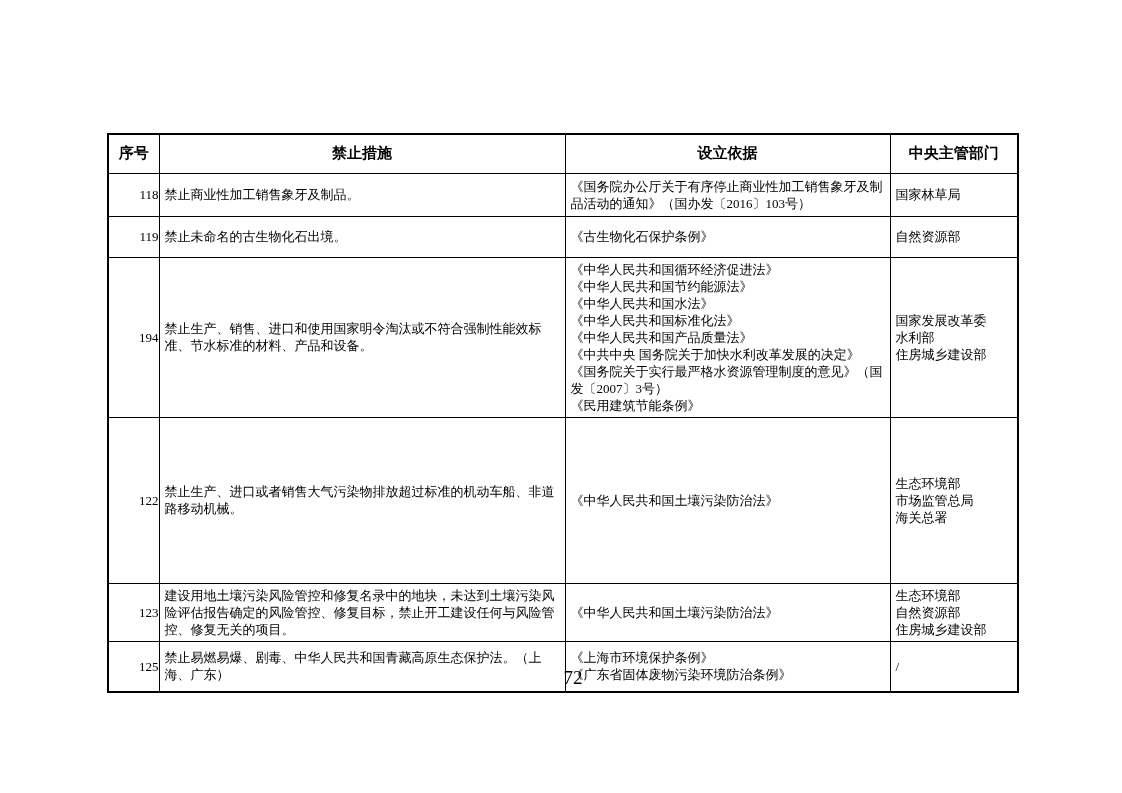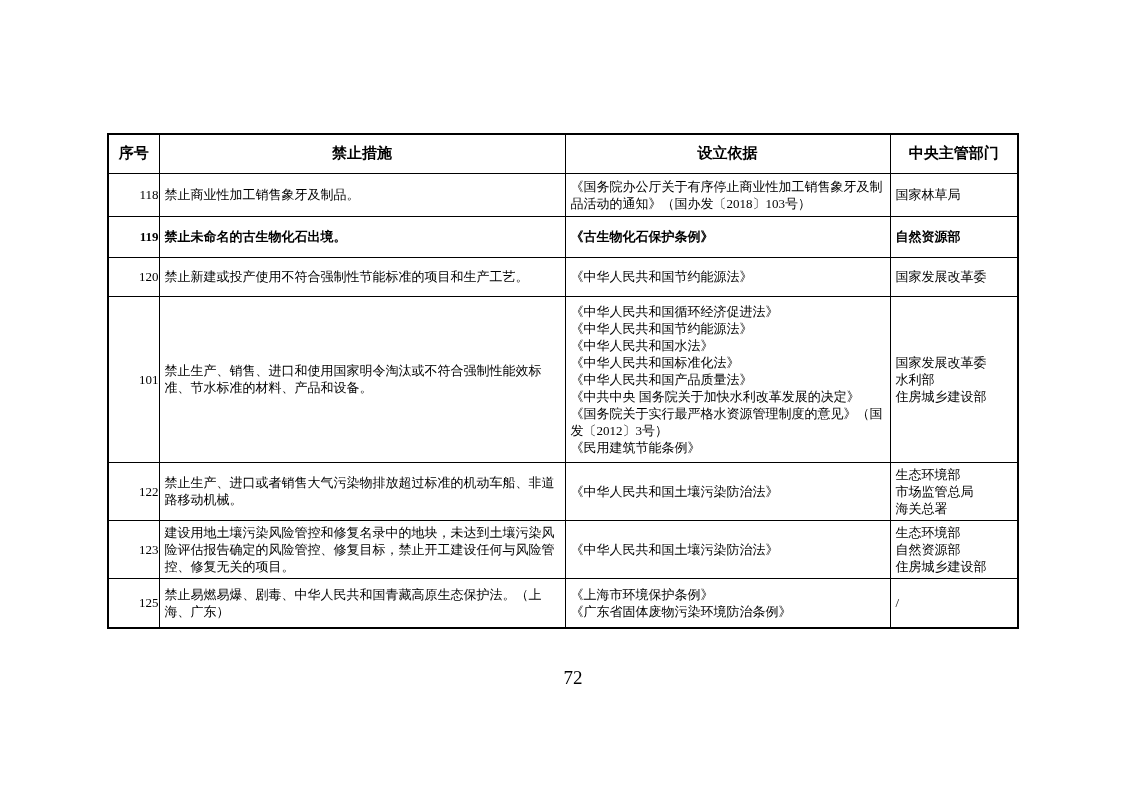--- a/index.html
+++ b/index.html
@@ -37,21 +37,21 @@
     font-size: 13px;
     line-height: 17px;
   }
   .c-no { text-align: right; }
   .c-measure, .c-basis, .c-dept {
     text-align: left;
     padding: 3px 4px 3px 5px;
   }
   
   .doc-table tbody tr:nth-child(1) { height: 43px; }
-  .doc-table tbody tr:nth-child(2) { height: 41px; font-weight: bold; }
+  .doc-table tbody tr:nth-child(2) { height: 41px; }
   .doc-table tbody tr:nth-child(3) { height: 39px; }
   .doc-table tbody tr:nth-child(4) { height: 166px; }
   .doc-table tbody tr:nth-child(5) { height: 50px; }
   .doc-table tbody tr:nth-child(6) { height: 51px; }
   .doc-table tbody tr:nth-child(7) { height: 50px; }
   .doc-table tbody tr:nth-child(8) { height: 41px; }
   .page-number {
     position: absolute;
     top: 667px;
     left: 11px;
@@ -79,60 +79,50 @@
         <th>禁止措施</th>
         <th>设立依据</th>
         <th>中央主管部门</th>
       </tr>
     </thead>
     <tbody>
   <tr>
     <td class="c-no">118</td>
     <td class="c-measure">禁止商业性加工销售象牙及制品。</td>
     <td class="c-basis">
-            <div>《国务院办公厅关于有序停止商业性加工销售象牙及制品活动的通知》（国办发〔2018〕103号）</div>
+            <div>《国务院办公厅关于有序停止商业性加工销售象牙及制品活动的通知》（国办发〔2016〕103号）</div>
           </td>
     <td class="c-dept">
             <div>国家林草局</div>
           </td>
   </tr>
 
   <tr>
     <td class="c-no">119</td>
     <td class="c-measure">禁止未命名的古生物化石出境。</td>
     <td class="c-basis">
             <div>《古生物化石保护条例》</div>
           </td>
     <td class="c-dept">
             <div>自然资源部</div>
           </td>
   </tr>
 
-  <tr>
-    <td class="c-no">120</td>
-    <td class="c-measure">禁止新建或投产使用不符合强制性节能标准的项目和生产工艺。</td>
-    <td class="c-basis">
-            <div>《中华人民共和国节约能源法》</div>
-          </td>
-    <td class="c-dept">
-            <div>国家发展改革委</div>
-          </td>
-  </tr>
 
   <tr>
-    <td class="c-no">101</td>
+    <td class="c-no">194</td>
     <td class="c-measure">禁止生产、销售、进口和使用国家明令淘汰或不符合强制性能效标准、节水标准的材料、产品和设备。</td>
     <td class="c-basis">
             <div>《中华人民共和国循环经济促进法》</div>
             <div>《中华人民共和国节约能源法》</div>
             <div>《中华人民共和国水法》</div>
             <div>《中华人民共和国标准化法》</div>
             <div>《中华人民共和国产品质量法》</div>
             <div>《中共中央 国务院关于加快水利改革发展的决定》</div>
-            <div>《国务院关于实行最严格水资源管理制度的意见》（国发〔2012〕3号）</div>
+            <div>《国务院关于实行最严格水资源管理制度的意见》（国发〔2007〕3号）</div>
             <div>《民用建筑节能条例》</div>
           </td>
     <td class="c-dept">
             <div>国家发展改革委</div>
             <div>水利部</div>
             <div>住房城乡建设部</div>
           </td>
   </tr>
 
   <tr>

